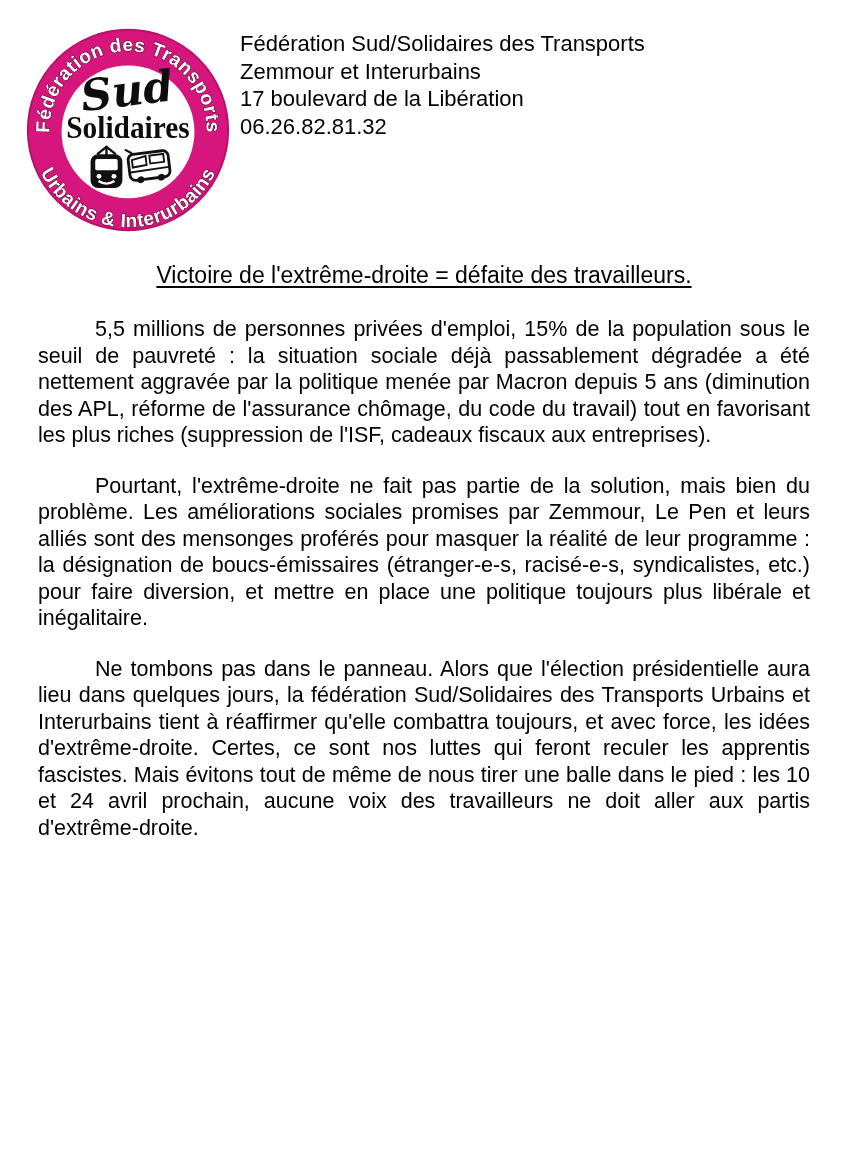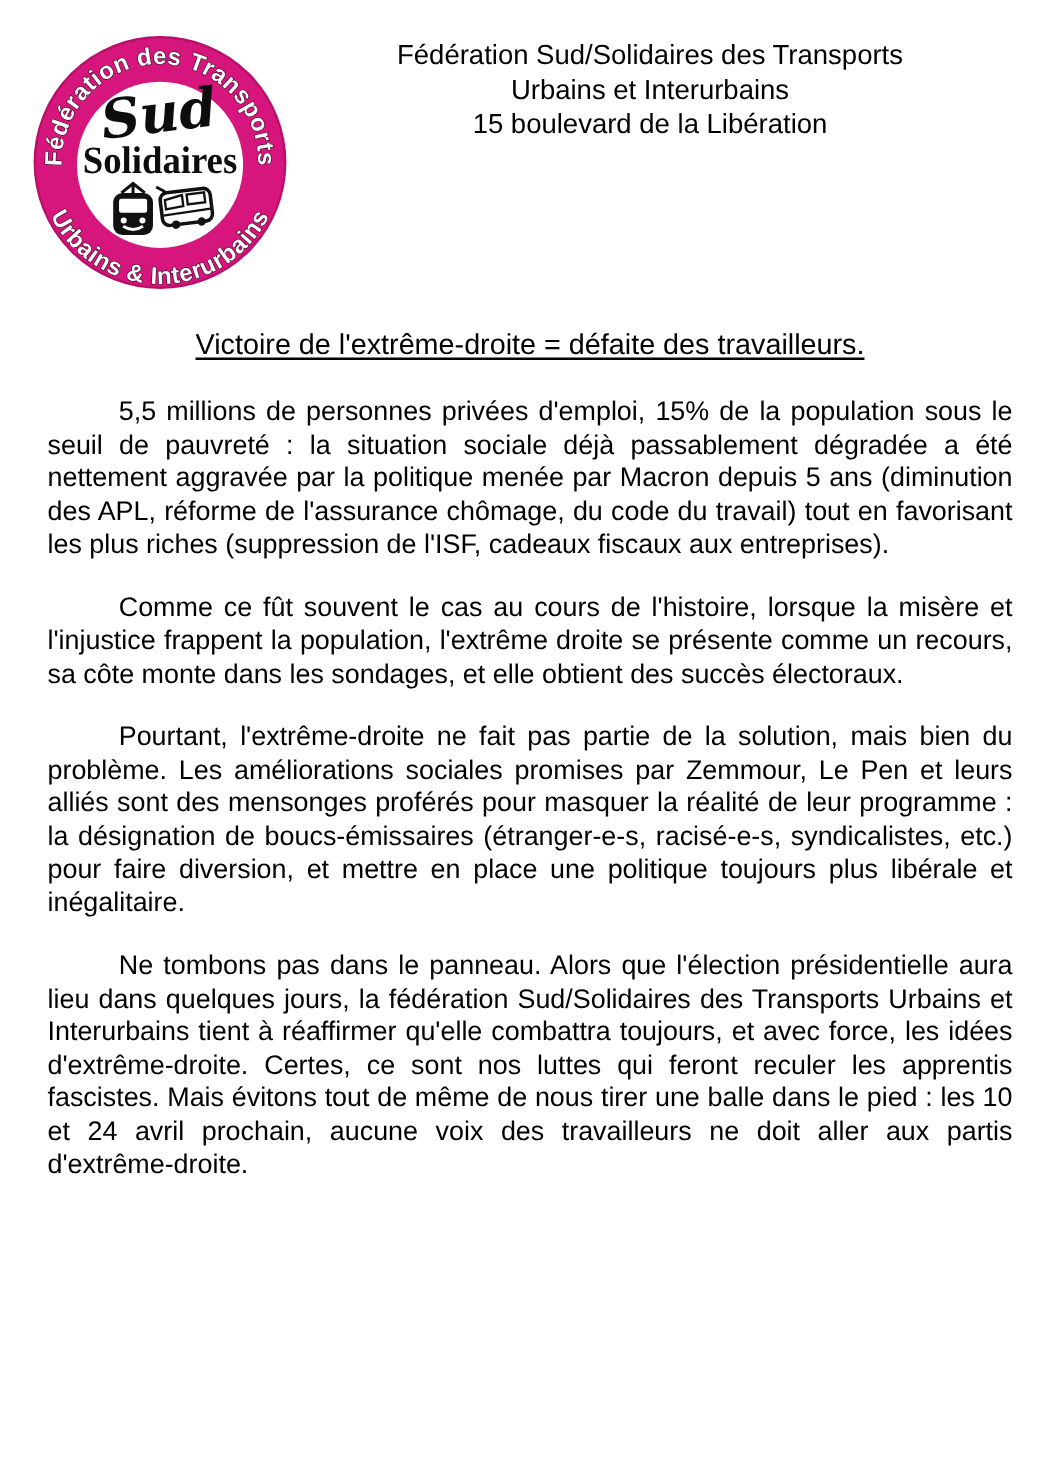--- a/index.html
+++ b/index.html
@@ -17,21 +17,21 @@
     left: 25px;
     top: 27px;
     width: 206px;
     height: 206px;
   }
   .address {
     position: absolute;
     left: 240px;
     top: 30px;
     width: 560px;
-    text-align: center;
+    text-align: left;
     font-size: 22px;
     line-height: 27.5px;
     white-space: nowrap;
   }
   .doc-title {
     position: absolute;
     top: 262px;
     left: 0;
     width: 100%;
     text-align: center;
@@ -100,26 +100,26 @@
         <rect x="24" y="6.5" width="15" height="8.5" fill="none" stroke="#111111" stroke-width="2"></rect>
         <path d="M2 22 L43 21" stroke="#111111" stroke-width="2"></path>
         <circle cx="12" cy="31" r="3.6" fill="#111111"></circle>
         <circle cx="34" cy="31" r="3.6" fill="#111111"></circle>
       </g>
     </svg>
   </div>
 
   <div class="address">
     <div>Fédération Sud/Solidaires des Transports</div>
-    <div>Urbains et Interurbains</div>
-    <div>15 boulevard de la Libération</div>
+    <div>Zemmour et Interurbains</div>
+    <div>17 boulevard de la Libération</div>
+    <div>06.26.82.81.32</div>
   </div>
 
   <h1 class="doc-title">Victoire de l'extrême-droite = défaite des travailleurs.</h1>
 
   <div class="content">
     <p>5,5 millions de personnes privées d'emploi, 15% de la population sous le seuil de pauvreté : la situation sociale déjà passablement dégradée a été nettement aggravée par la politique menée par Macron depuis 5 ans (diminution des APL, réforme de l'assurance chômage, du code du travail) tout en favorisant les plus riches (suppression de l'ISF, cadeaux fiscaux aux entreprises).</p>
-    <p>Comme ce fût souvent le cas au cours de l'histoire, lorsque la misère et l'injustice frappent la population, l'extrême droite se présente comme un recours, sa côte monte dans les sondages, et elle obtient des succès électoraux.</p>
     <p>Pourtant, l'extrême-droite ne fait pas partie de la solution, mais bien du problème. Les améliorations sociales promises par Zemmour, Le Pen et leurs alliés sont des mensonges proférés pour masquer la réalité de leur programme : la désignation de boucs-émissaires (étranger-e-s, racisé-e-s, syndicalistes, etc.) pour faire diversion, et mettre en place une politique toujours plus libérale et inégalitaire.</p>
     <p>Ne tombons pas dans le panneau. Alors que l'élection présidentielle aura lieu dans quelques jours, la fédération Sud/Solidaires des Transports Urbains et Interurbains tient à réaffirmer qu'elle combattra toujours, et avec force, les idées d'extrême-droite. Certes, ce sont nos luttes qui feront reculer les apprentis fascistes. Mais évitons tout de même de nous tirer une balle dans le pied : les 10 et 24 avril prochain, aucune voix des travailleurs ne doit aller aux partis d'extrême-droite.</p>
   </div>
 
 </div>
 
 </body></html>

